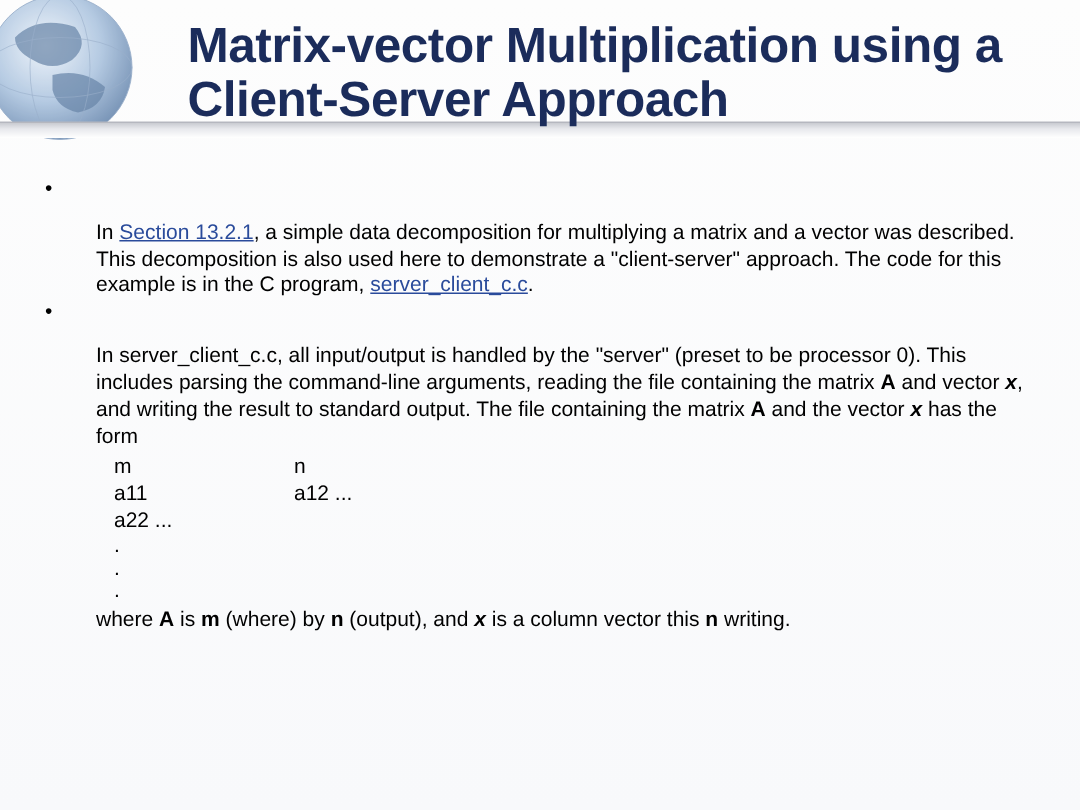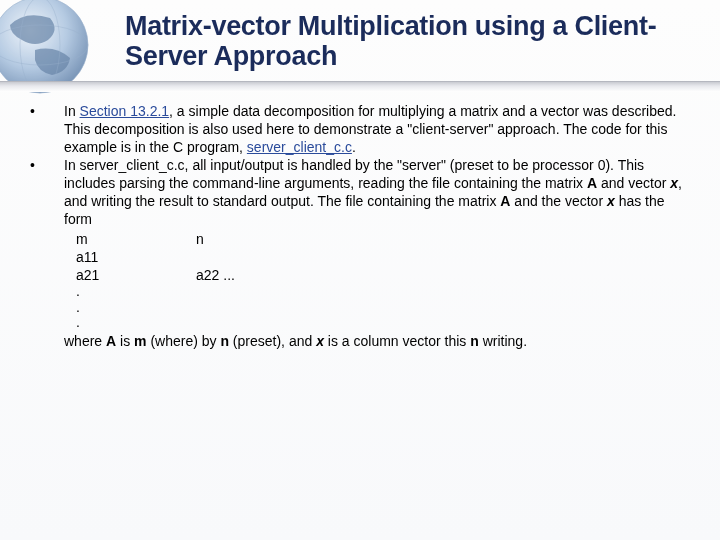--- a/index.html
+++ b/index.html
@@ -19,21 +19,21 @@
     height: 120px;
     z-index: 0;
     opacity: 0.85;
   }
   .header {
     position: relative;
     padding: 12px 30px 0 125px;
     z-index: 2;
   }
   .title {
-    font-size: 27px;
+    font-size: 33px;
     font-weight: 700;
     color: #1b2c5b;
     line-height: 1.1;
     letter-spacing: -0.3px;
   }
   .divider {
     position: absolute;
     top: 82px;
     left: 0;
     width: 720px;
@@ -57,21 +57,21 @@
     line-height: 1.28;
   }
   .bullet-row { display: flex; }
   .bullet {
     width: 34px;
     flex-shrink: 0;
     text-align: left;
     font-size: 14px;
     color: #000;
   }
-  .bullet-text { flex: 1; }
+  .bullet-text { flex: 1; margin-top: 29px; }
   .link {
     color: #2a4b9b;
     text-decoration: underline;
   }
   .grid-table {
     margin-top: 2px;
     margin-left: 12px;
   }
   .grid-row { display: flex; }
   .cell-a { width: 120px; }
@@ -124,31 +124,31 @@
 
       <div class="grid-table">
         <div class="grid-row">
             <div class="cell-a">m</div>
             <div class="cell-b">n</div>
           </div>
         <div class="grid-row">
           </div>
         <div class="grid-row">
             <div class="cell-a">a11</div>
+            <div class="cell-b">a12 ...</div>
           </div>
         <div class="grid-row">
-            <div class="cell-a">a21</div>
             <div class="cell-b">a22 ...</div>
           </div>
       </div>
       <div class="dots">
         <div>.</div>
         <div>.</div>
         <div>.</div>
       </div>
 
       <div class="final">
-        <span>where </span><b class="serif">A</b><span> is </span><b class="serif">m</b><span> (where) by </span><b class="serif">n</b><span> (preset), and </span><i class="serif">x</i><span> is a column vector this </span><b class="serif">n</b><span> writing.</span>
+        <span>where </span><b class="serif">A</b><span> is </span><b class="serif">m</b><span> (where) by </span><b class="serif">n</b><span> (output), and </span><i class="serif">x</i><span> is a column vector this </span><b class="serif">n</b><span> writing.</span>
       </div>
     </div>
   </div>
 
 </div>
 
 </body></html>

